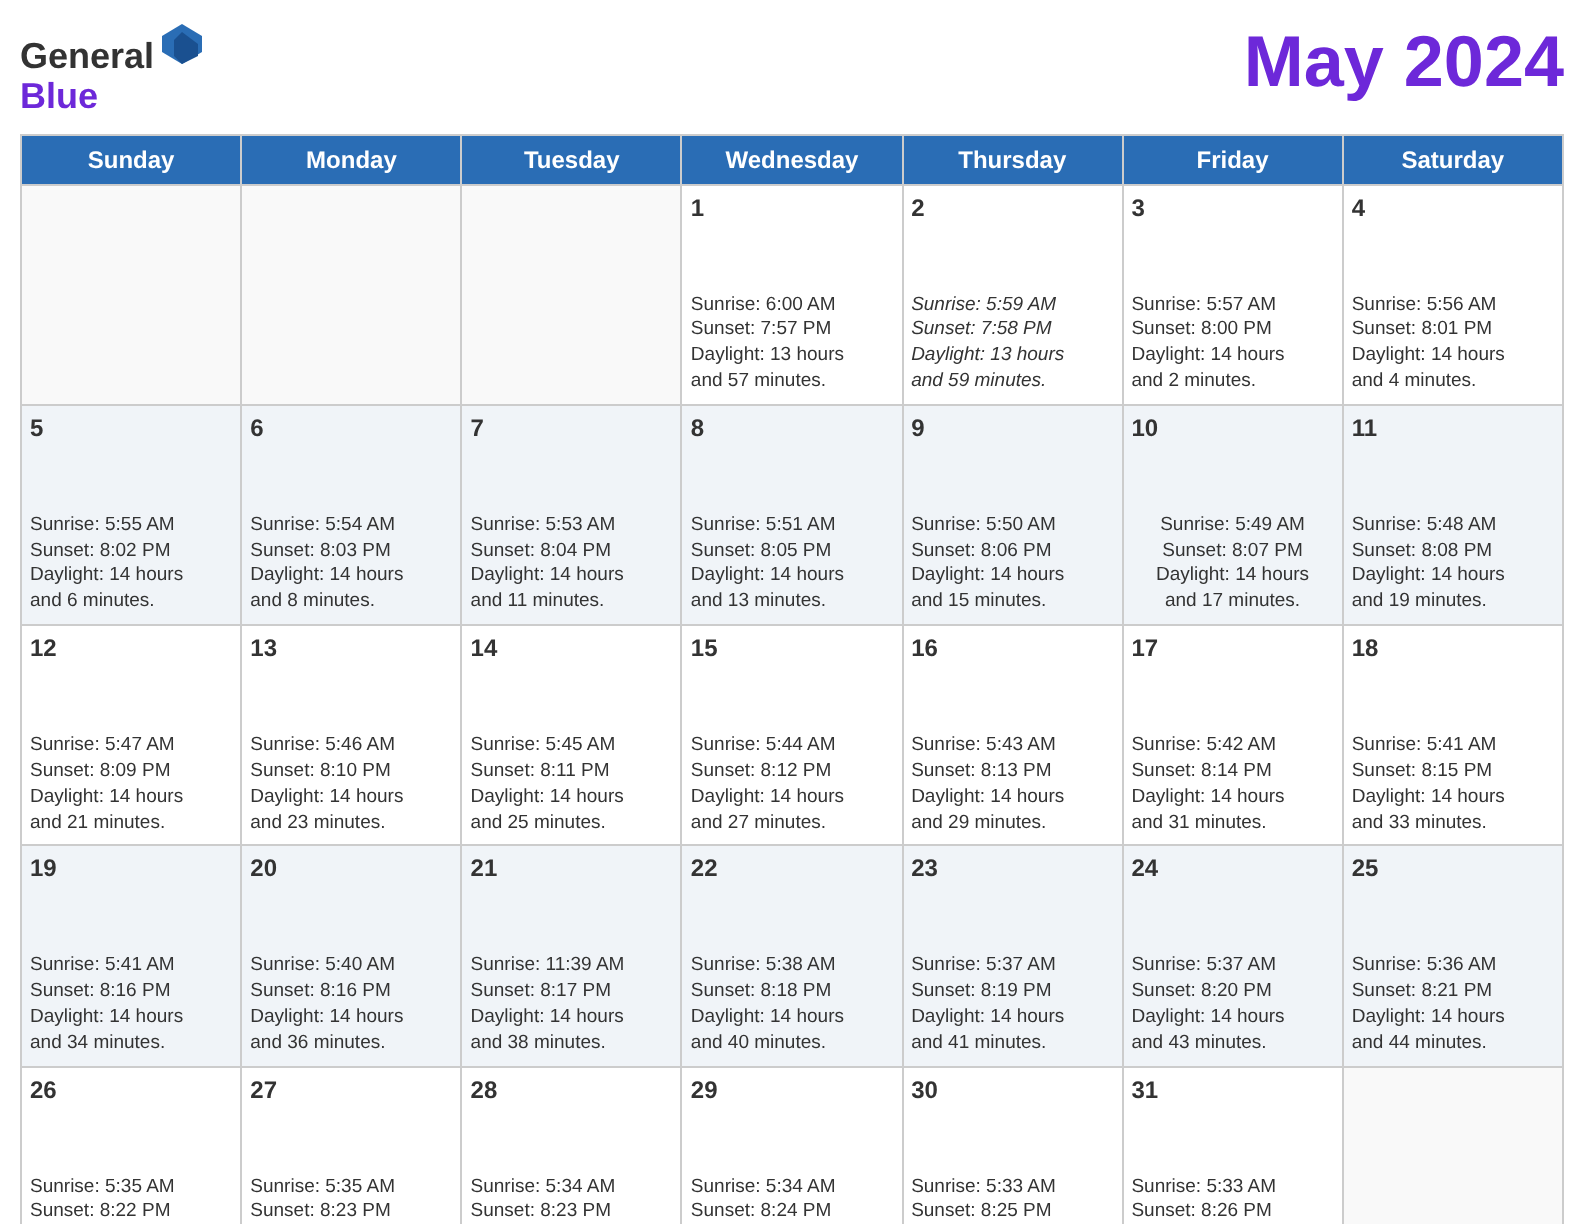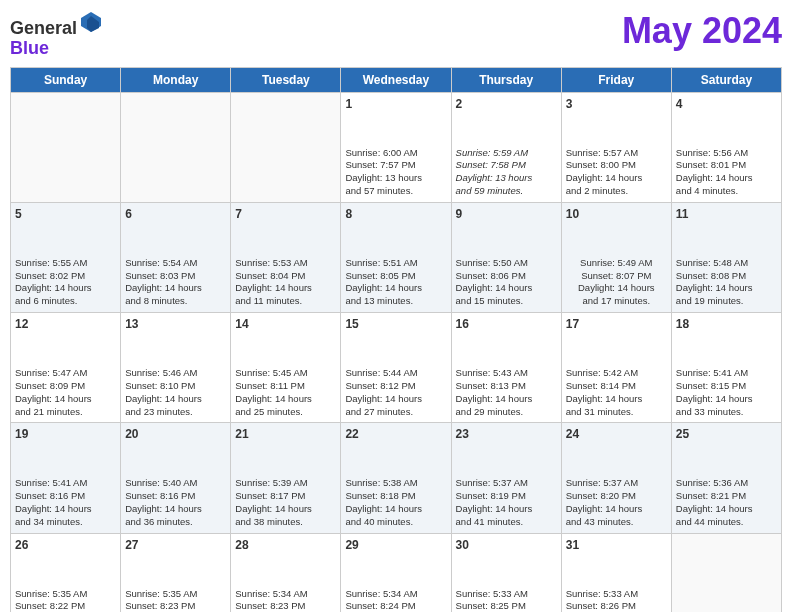--- a/index.html
+++ b/index.html
@@ -264,21 +264,21 @@
         </td>
         <td>
           <div class="day-number">20</div>
           <div class="day-info" style="white-space: pre-line;">Sunrise: 5:40 AM
 Sunset: 8:16 PM
 Daylight: 14 hours
 and 36 minutes.</div>
         </td>
         <td>
           <div class="day-number">21</div>
-          <div class="day-info" style="white-space: pre-line;">Sunrise: 5:39 AM
+          <div class="day-info" style="white-space: pre-line;">Sunrise: 11:39 AM
 Sunset: 8:17 PM
 Daylight: 14 hours
 and 38 minutes.</div>
         </td>
         <td>
           <div class="day-number">22</div>
           <div class="day-info" style="white-space: pre-line;">Sunrise: 5:38 AM
 Sunset: 8:18 PM
 Daylight: 14 hours
 and 40 minutes.</div>

